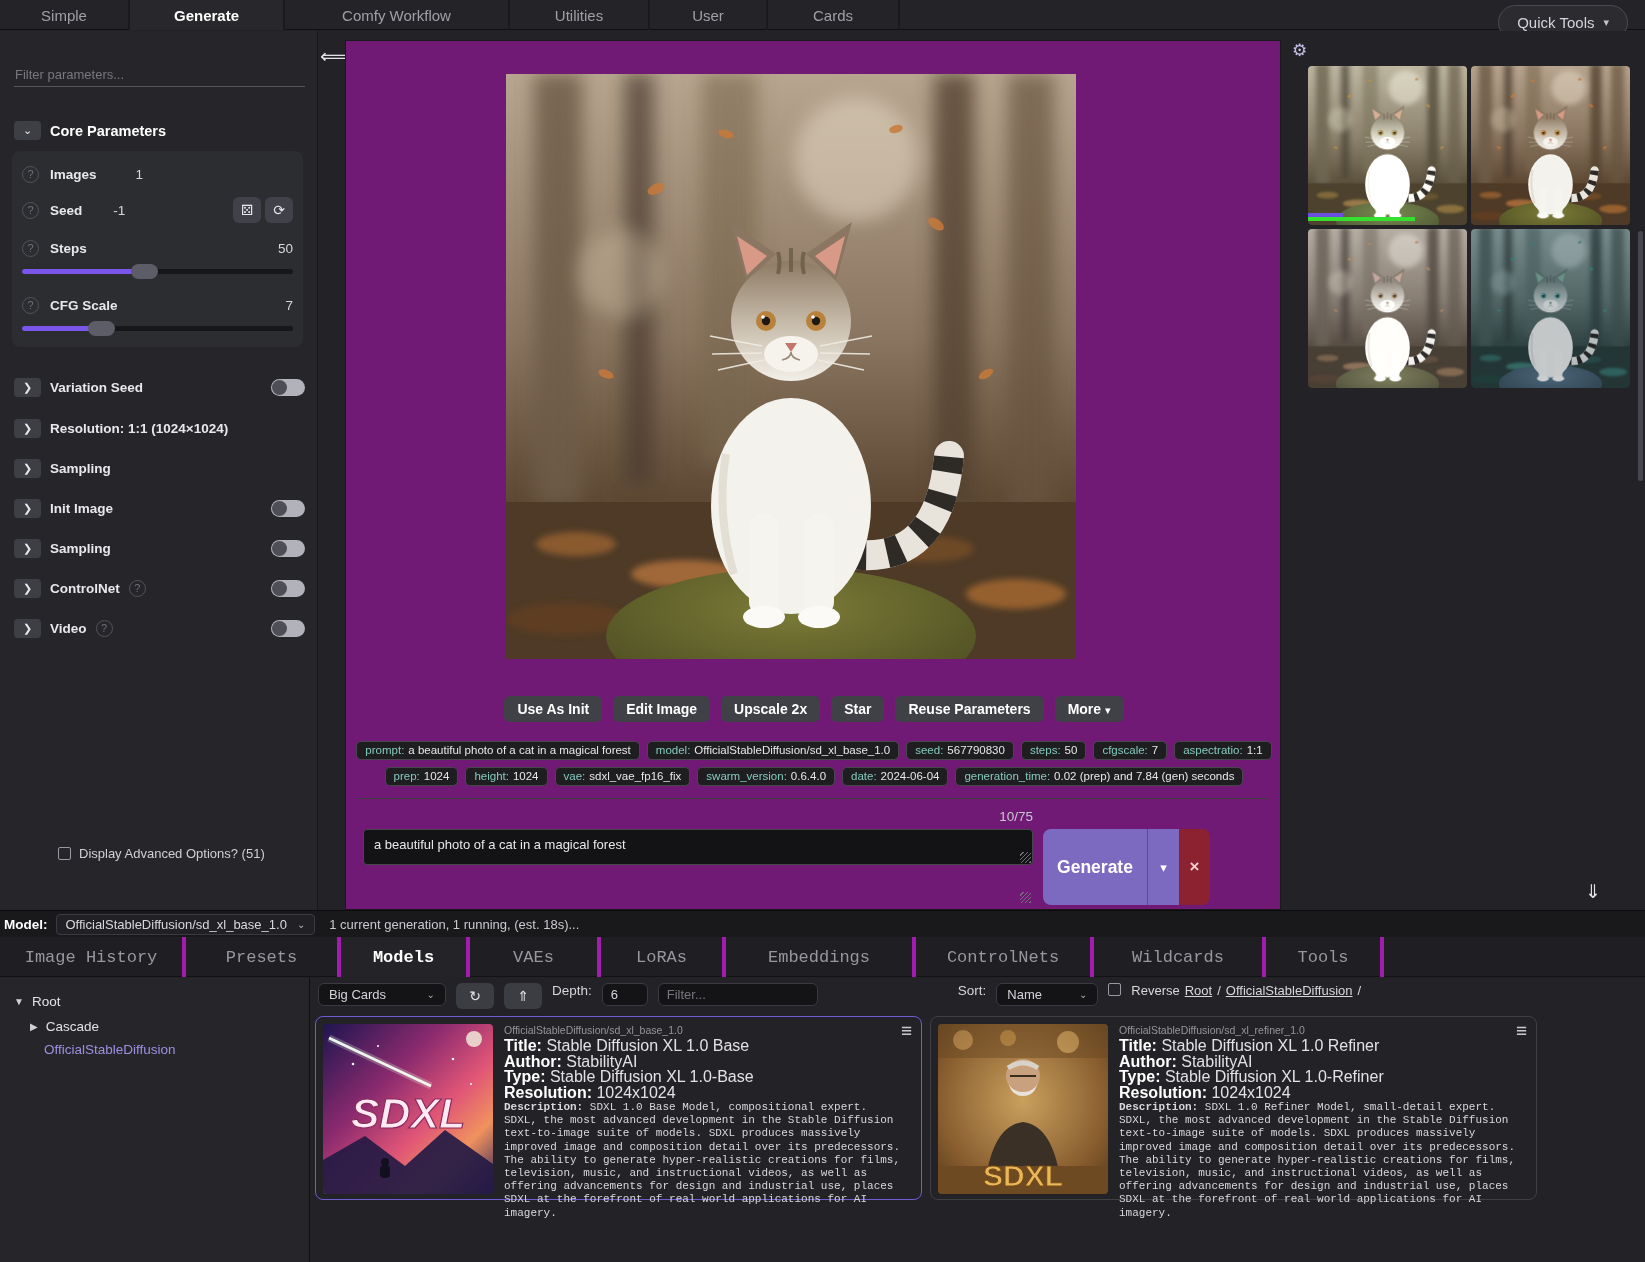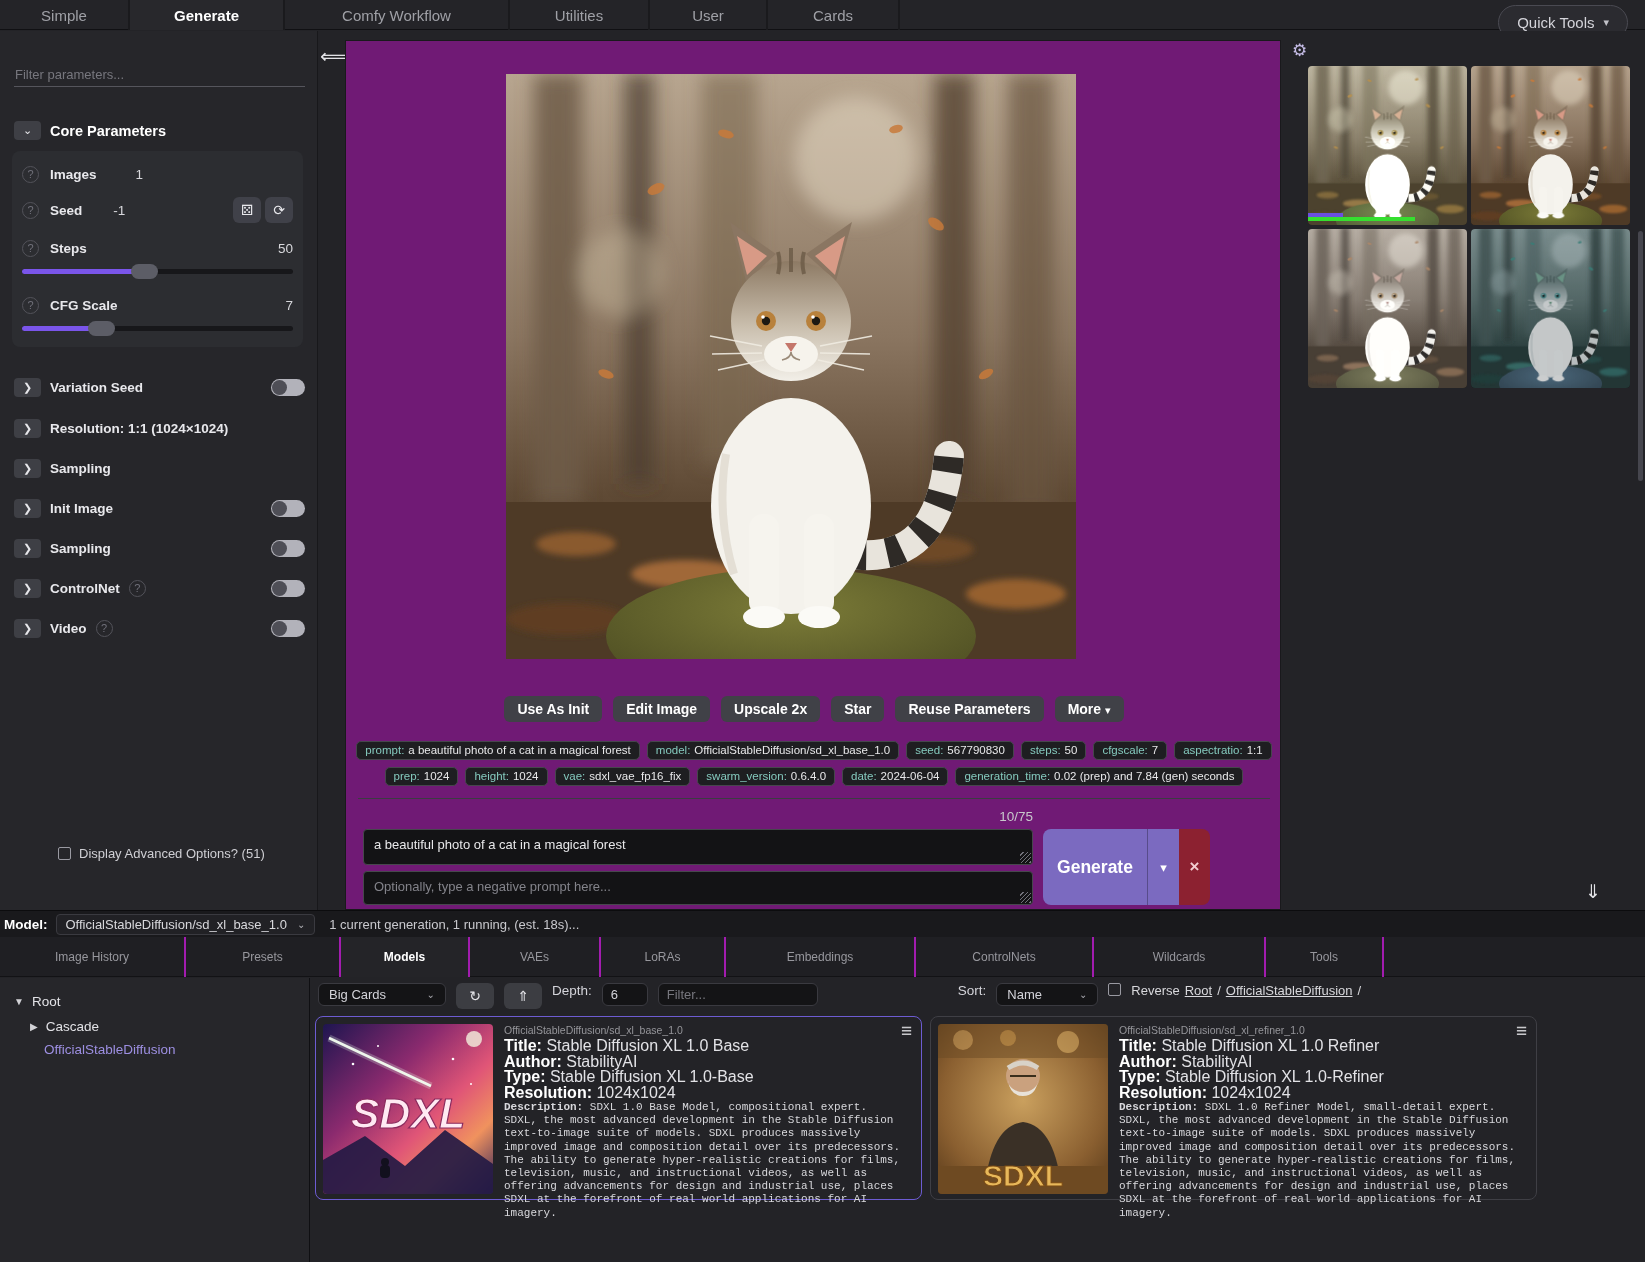--- a/index.html
+++ b/index.html
@@ -82,21 +82,21 @@
 
   
   .statusbar { position:absolute; left:0; top:910px; width:1645px; height:27px; background:#19191c; border-top:1px solid #0c0c0e; display:flex; align-items:center; }
   .model-lab { font-size:13.5px; font-weight:bold; color:#fff; margin-left:4px; }
   .model-select { margin-left:8px; display:flex; align-items:center; gap:10px; background:#212125; border:1px solid #3a3a40; border-radius:4px; padding:2px 9px; font-size:13px; color:#d8d8dc; cursor:pointer; }
   .model-select .caret { font-size:10px; color:#b0b0b6; }
   .gen-status { margin-left:14px; font-size:13px; color:#c9c9ce; }
 
   
   .bottomtabs { position:absolute; left:0; top:937px; width:1645px; height:40px; background:#1f1f23; border-bottom:1px solid #121215; display:flex; }
-  .btab { height:40px; display:flex; align-items:center; justify-content:center; color:#97979d; font-size:12px; border-right:2px solid #a21caf; cursor:pointer; }
+  .btab { height:40px; display:flex; align-items:center; justify-content:center; color:#97979d; font-size:17px; border-right:4px solid #a21caf; cursor:pointer;font-family:Liberation Mono, monospace; }
   .btab.active { color:#ffffff; font-weight:bold; background:#242428; }
   .bw1{width:186px}.bw2{width:155px}.bw3{width:129px}.bw4{width:131px}.bw5{width:125px}.bw6{width:190px}.bw7{width:178px}.bw8{width:172px}.bw9{width:118px}
 
   
   .modelspanel { position:absolute; left:0; top:978px; width:1645px; height:284px; background:#232327; }
   .treepane { position:absolute; left:0; top:0; width:310px; height:284px; background:#26262a; border-right:1px solid #0f0f12; }
   .tree-item { position:absolute; font-size:13.5px; color:#e2e2e6; display:flex; align-items:center; gap:8px; cursor:pointer; }
   .tree-caret { font-size:10px; color:#d2d2d6; }
   .tree-item.sel { color:#9d8fe2; }
   .mtoolbar { position:absolute; left:318px; top:5px; height:26px; display:flex; align-items:flex-start; gap:10px; }
@@ -408,21 +408,20 @@
         </span>
       <span class="tag">
           <span class="k">generation_time:</span>
           <span class="v">0.02 (prep) and 7.84 (gen) seconds</span>
         </span>
     </div>
     <div class="tags-divider"></div>
     <div class="counter">10/75</div>
     <textarea class="prompt-box pos" spellcheck="false" style="">a beautiful photo of a cat in a magical forest</textarea>
     <span class="rsz" style="left:674px;top:811px"></span>
-    <textarea class="prompt-box neg" spellcheck="false" placeholder="Optionally, type a negative prompt here..." style=""></textarea>
     <span class="rsz" style="left:674px;top:851px"></span>
     <div class="gen-cluster">
       <button class="gen-main">Generate</button>
       <button class="gen-caret"><span>▾</span></button>
       <button class="gen-x"><span>×</span></button>
     </div>
   </main>
 
   <aside class="rightpanel">
     <span class="gear">⚙</span>

